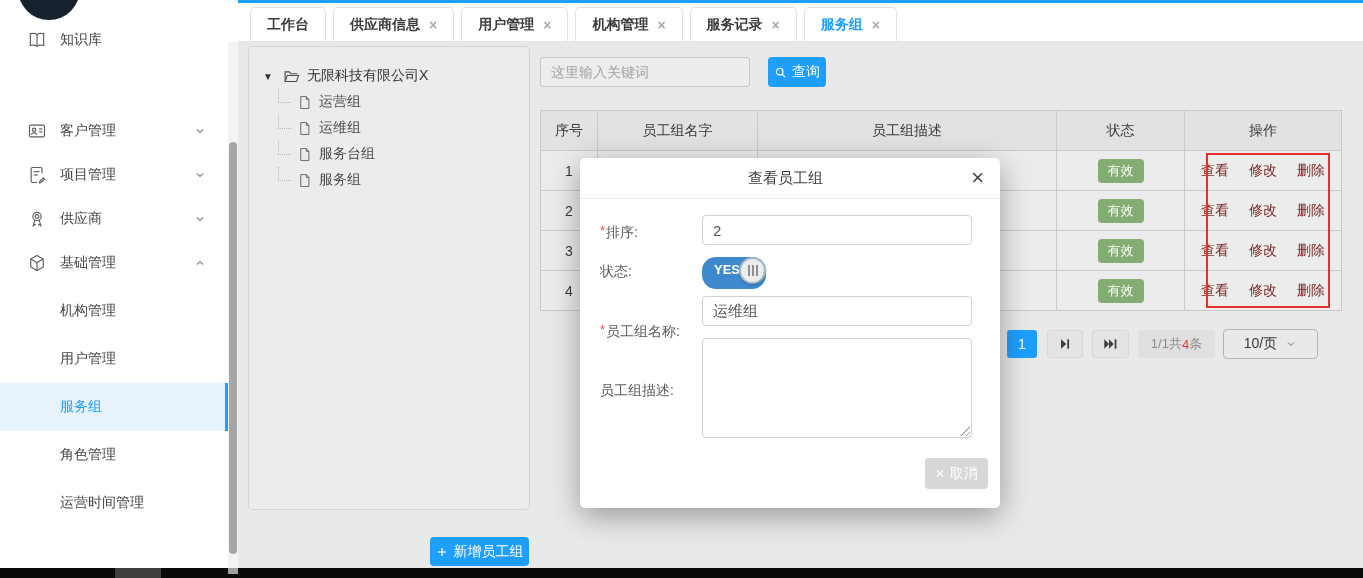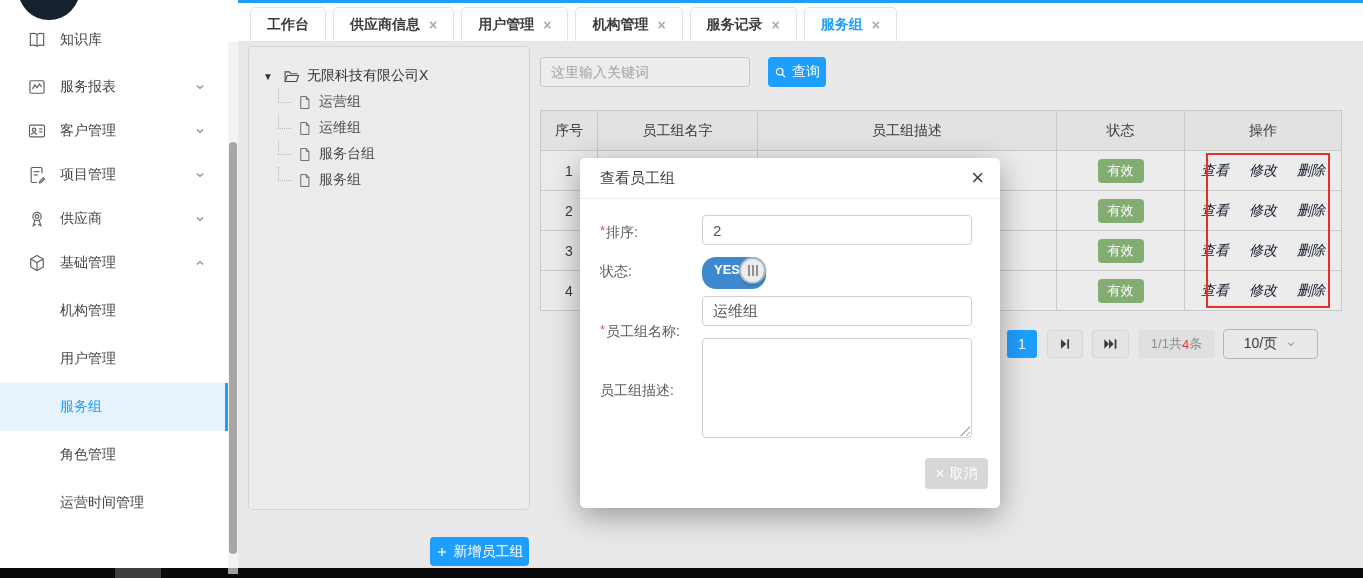--- a/index.html
+++ b/index.html
@@ -49,21 +49,21 @@
     color:#fff; border:none; border-radius:4px; font-size:14px; cursor:pointer;
     display:flex; align-items:center; justify-content:center; gap:5px; }
 
   table.grid { position:absolute; left:302px; top:68px; border-collapse:collapse; table-layout:fixed; }
   table.grid th, table.grid td { border:1px solid #c9c9c9; height:40px; text-align:center;
     font-weight:normal; font-size:14px; color:#3a3a3a; }
   table.grid th { background:#e2e2e2; }
   table.grid td { background:#ececec; }
   .badge { display:inline-block; min-width:46px; height:24px; line-height:24px; padding:0 6px;
     background:#84ad74; color:#fff; border-radius:4px; font-size:13px; }
-  .act-link { color:#0f172a; cursor:pointer; margin:0 10px; text-decoration:none;font-style:italic; }
+  .act-link { color:#7f1d1d; cursor:pointer; margin:0 10px; text-decoration:none; }
   .redbox { position:absolute; left:968px; top:111px; width:124px; height:155px;
     border:2px solid #e62e2a; z-index:8; pointer-events:none; }
 
   .pg-btn { position:absolute; top:288px; height:28px; border-radius:3px; display:flex; align-items:center;
     justify-content:center; cursor:pointer; font-size:14px; }
   .pg-cur { left:769px; width:30px; background:#1e9fff; color:#fff; }
   .pg-next { left:809px; width:36px; background:#e3e3e3; border:1px solid #d6d6d6; }
   .pg-last { left:854px; width:37px; background:#e3e3e3; border:1px solid #d6d6d6; }
   .pg-info { position:absolute; left:900px; top:288px; width:77px; height:28px; background:#e0e0e0;
     border-radius:3px; color:#8c8c8c; font-size:13px; display:flex; align-items:center; justify-content:center; }
@@ -73,21 +73,21 @@
     cursor:pointer; font-size:14px; }
   .btn-add { position:absolute; left:192px; top:495px; width:99px; height:29px; background:#1e9fff;
     border:none; border-radius:4px; color:#fff; font-size:14px; cursor:pointer;
     display:flex; align-items:center; justify-content:center; gap:6px; }
 
   
   .modal { position:absolute; left:580px; top:158px; width:420px; height:350px; background:#fff;
     border-radius:5px; box-shadow:0 8px 30px rgba(0,0,0,.35); z-index:50; }
   .modal-hd { height:41px; border-bottom:1px solid #ebebeb; display:flex; align-items:center;
     padding:0 16px 0 20px; }
-  .modal-title { font-size:15px; color:#3d3d3d; flex:1; }
+  .modal-title { font-size:15px; color:#3d3d3d; flex:1;text-align:center; }
   .modal-close { font-size:22px; color:#444; cursor:pointer; line-height:1; }
   .m-label { position:absolute; left:20px; font-size:14px; color:#5c5c5c; }
   .m-label .req { color:#e05656; margin-right:1px; font-size:13px; vertical-align:2px; }
   .m-input { position:absolute; left:122px; width:270px; height:30px; border:1px solid #d0d0d0;
     border-radius:4px; padding:0 10px; font-size:15px; color:#555; background:#fff; outline:none; }
   .toggle { position:absolute; left:122px; top:99px; width:64px; height:32px; border-radius:14px;
     background:#3e89cd; cursor:pointer; }
   .toggle .yes { position:absolute; left:12px; top:5px; color:#fff; font-weight:bold; font-size:13px; }
   .toggle .knob { position:absolute; right:0px; top:0px; width:27px; height:27px; border-radius:50%;
     background:#ececec; border:2px solid #9fb6c9; box-shadow:0 1px 2px rgba(0,0,0,.25); }
@@ -119,34 +119,20 @@
 
     <div class="side-item" style="top:18px">
       <span class="ic">
         <svg width="20" height="20" viewBox="0 0 24 24" fill="none" stroke="#5f5f5f" stroke-width="1.4">
             <path d="M12 5.5C10 3.8 6.8 3.8 4 4.4v14.2c2.8-.6 6-.6 8 1.1 2-1.7 5.2-1.7 8-1.1V4.4c-2.8-.6-6-.6-8 1.1zM12 5.5v14.2"></path>
           </svg>
       </span>
       <span>知识库</span>
     </div>
 
-    <div class="side-item" style="top:65px">
-      <span class="ic">
-        <svg width="20" height="20" viewBox="0 0 24 24" fill="none" stroke="#5f5f5f" stroke-width="1.4">
-            <rect x="3.5" y="4.5" width="17" height="15" rx="1.5"></rect>
-            <polyline points="6.5,14.5 9.5,9.5 12,13 15,8.5 17.5,12"></polyline>
-          </svg>
-      </span>
-      <span>服务报表</span>
-      <span class="chev">
-        <svg width="12" height="12" viewBox="0 0 24 24" fill="none" stroke="#8a8a8a" stroke-width="2.4">
-            <polyline points="6,9 12,15 18,9"></polyline>
-          </svg>
-      </span>
-    </div>
 
     <div class="side-item" style="top:153px">
       <span class="ic">
         <svg width="20" height="20" viewBox="0 0 24 24" fill="none" stroke="#5f5f5f" stroke-width="1.4">
             <path d="M18 10V4.5A1.5 1.5 0 0 0 16.5 3h-10A1.5 1.5 0 0 0 5 4.5v15A1.5 1.5 0 0 0 6.5 21H12"></path>
             <line x1="8" y1="8" x2="15" y2="8"></line>
             <line x1="8" y1="12" x2="13" y2="12"></line>
             <path d="M15.5 19.5l4-4 1.5 1.5-4 4-2 .5z"></path>
           </svg>
       </span>

